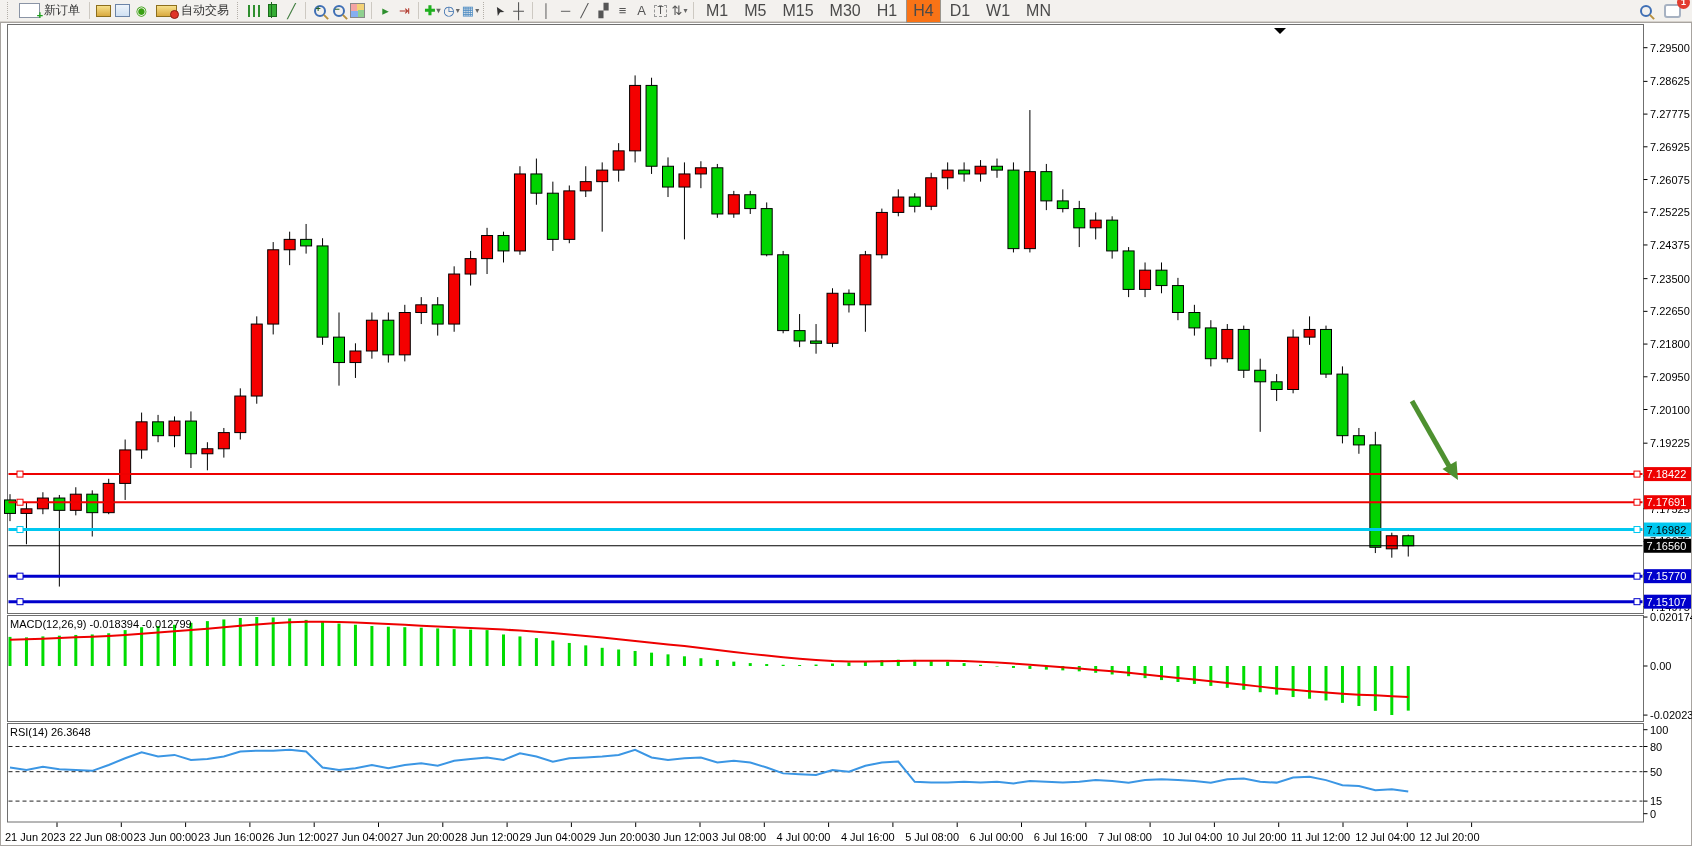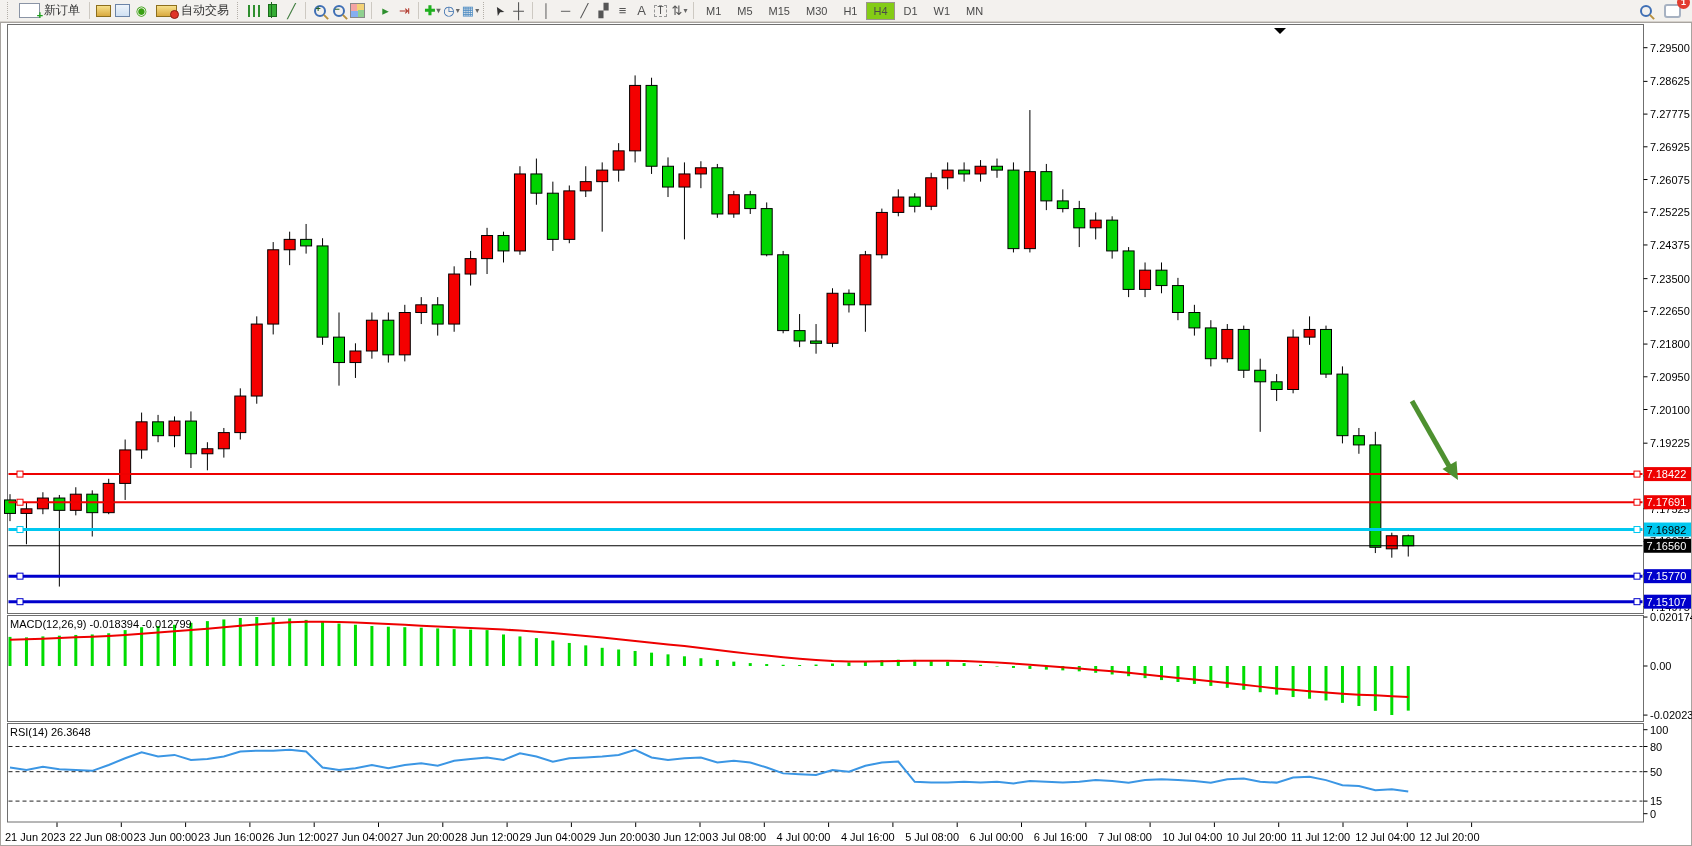--- a/index.html
+++ b/index.html
@@ -24,22 +24,22 @@
   .cnd:before{content:"";position:absolute;left:2px;top:-3px;width:1px;height:16px;background:#1c6b1c;}
   .mag{width:8px;height:8px;border:2px solid #3f6fb5;border-radius:50%;position:relative;margin:2px;}
   .mag:after{content:"";position:absolute;width:6px;height:2px;background:#b8903e;
     transform:rotate(45deg);right:-5px;bottom:-3px;}
   .mag .mz{position:absolute;top:-2px;left:0px;font-size:9px;font-weight:bold;color:#28632a;line-height:8px;}
   .tile{width:13px;height:13px;border:1px solid #888;
     background:conic-gradient(#f3d276 0 25%,#8fd08f 0 50%,#85aef0 0 75%,#f3a4a4 0);}
   .curs{display:inline-block;transform:rotate(-121deg);font-size:12px;color:#333;}
   .caret{font-size:8px;color:#666;margin-left:1px;}
   .tbox{border:1px dashed #999;padding:0 2px;font-size:10px;color:#444;}
-  .tf{font-size:11px;color:#4a4a4a;padding:2px 6px;margin:0 1px;border:1px solid transparent;}
-  .tf.active{background:#84cc16;border:1px solid #9a958d;}
+  .tf{font-size:16px;color:#4a4a4a;padding:2px 6px;margin:0 1px;border:1px solid transparent;}
+  .tf.active{background:#f97316;border:1px solid #9a958d;}
   .right-cluster{margin-left:auto;display:flex;align-items:center;gap:8px;padding-right:6px;}
   .bub{width:13px;height:10px;border:2px solid #a7b2c2;border-radius:3px;background:#fff;position:relative;}
   .badge{position:absolute;top:-6px;right:-8px;width:13px;height:13px;border-radius:50%;
     background:#e23b2e;color:#fff;font-size:9px;line-height:13px;text-align:center;font-weight:bold;}
   
   .window{position:absolute;top:22px;left:0;width:1692px;height:824px;background:#fff;z-index:1;}
   #cs{position:absolute;top:0;left:0;z-index:2;}
   .chart-title{position:absolute;left:12px;top:5px;z-index:4;display:flex;align-items:center;
     gap:7px;font-size:11px;color:#000;}
   .chart-title .tri{font-size:8px;color:#222;}

